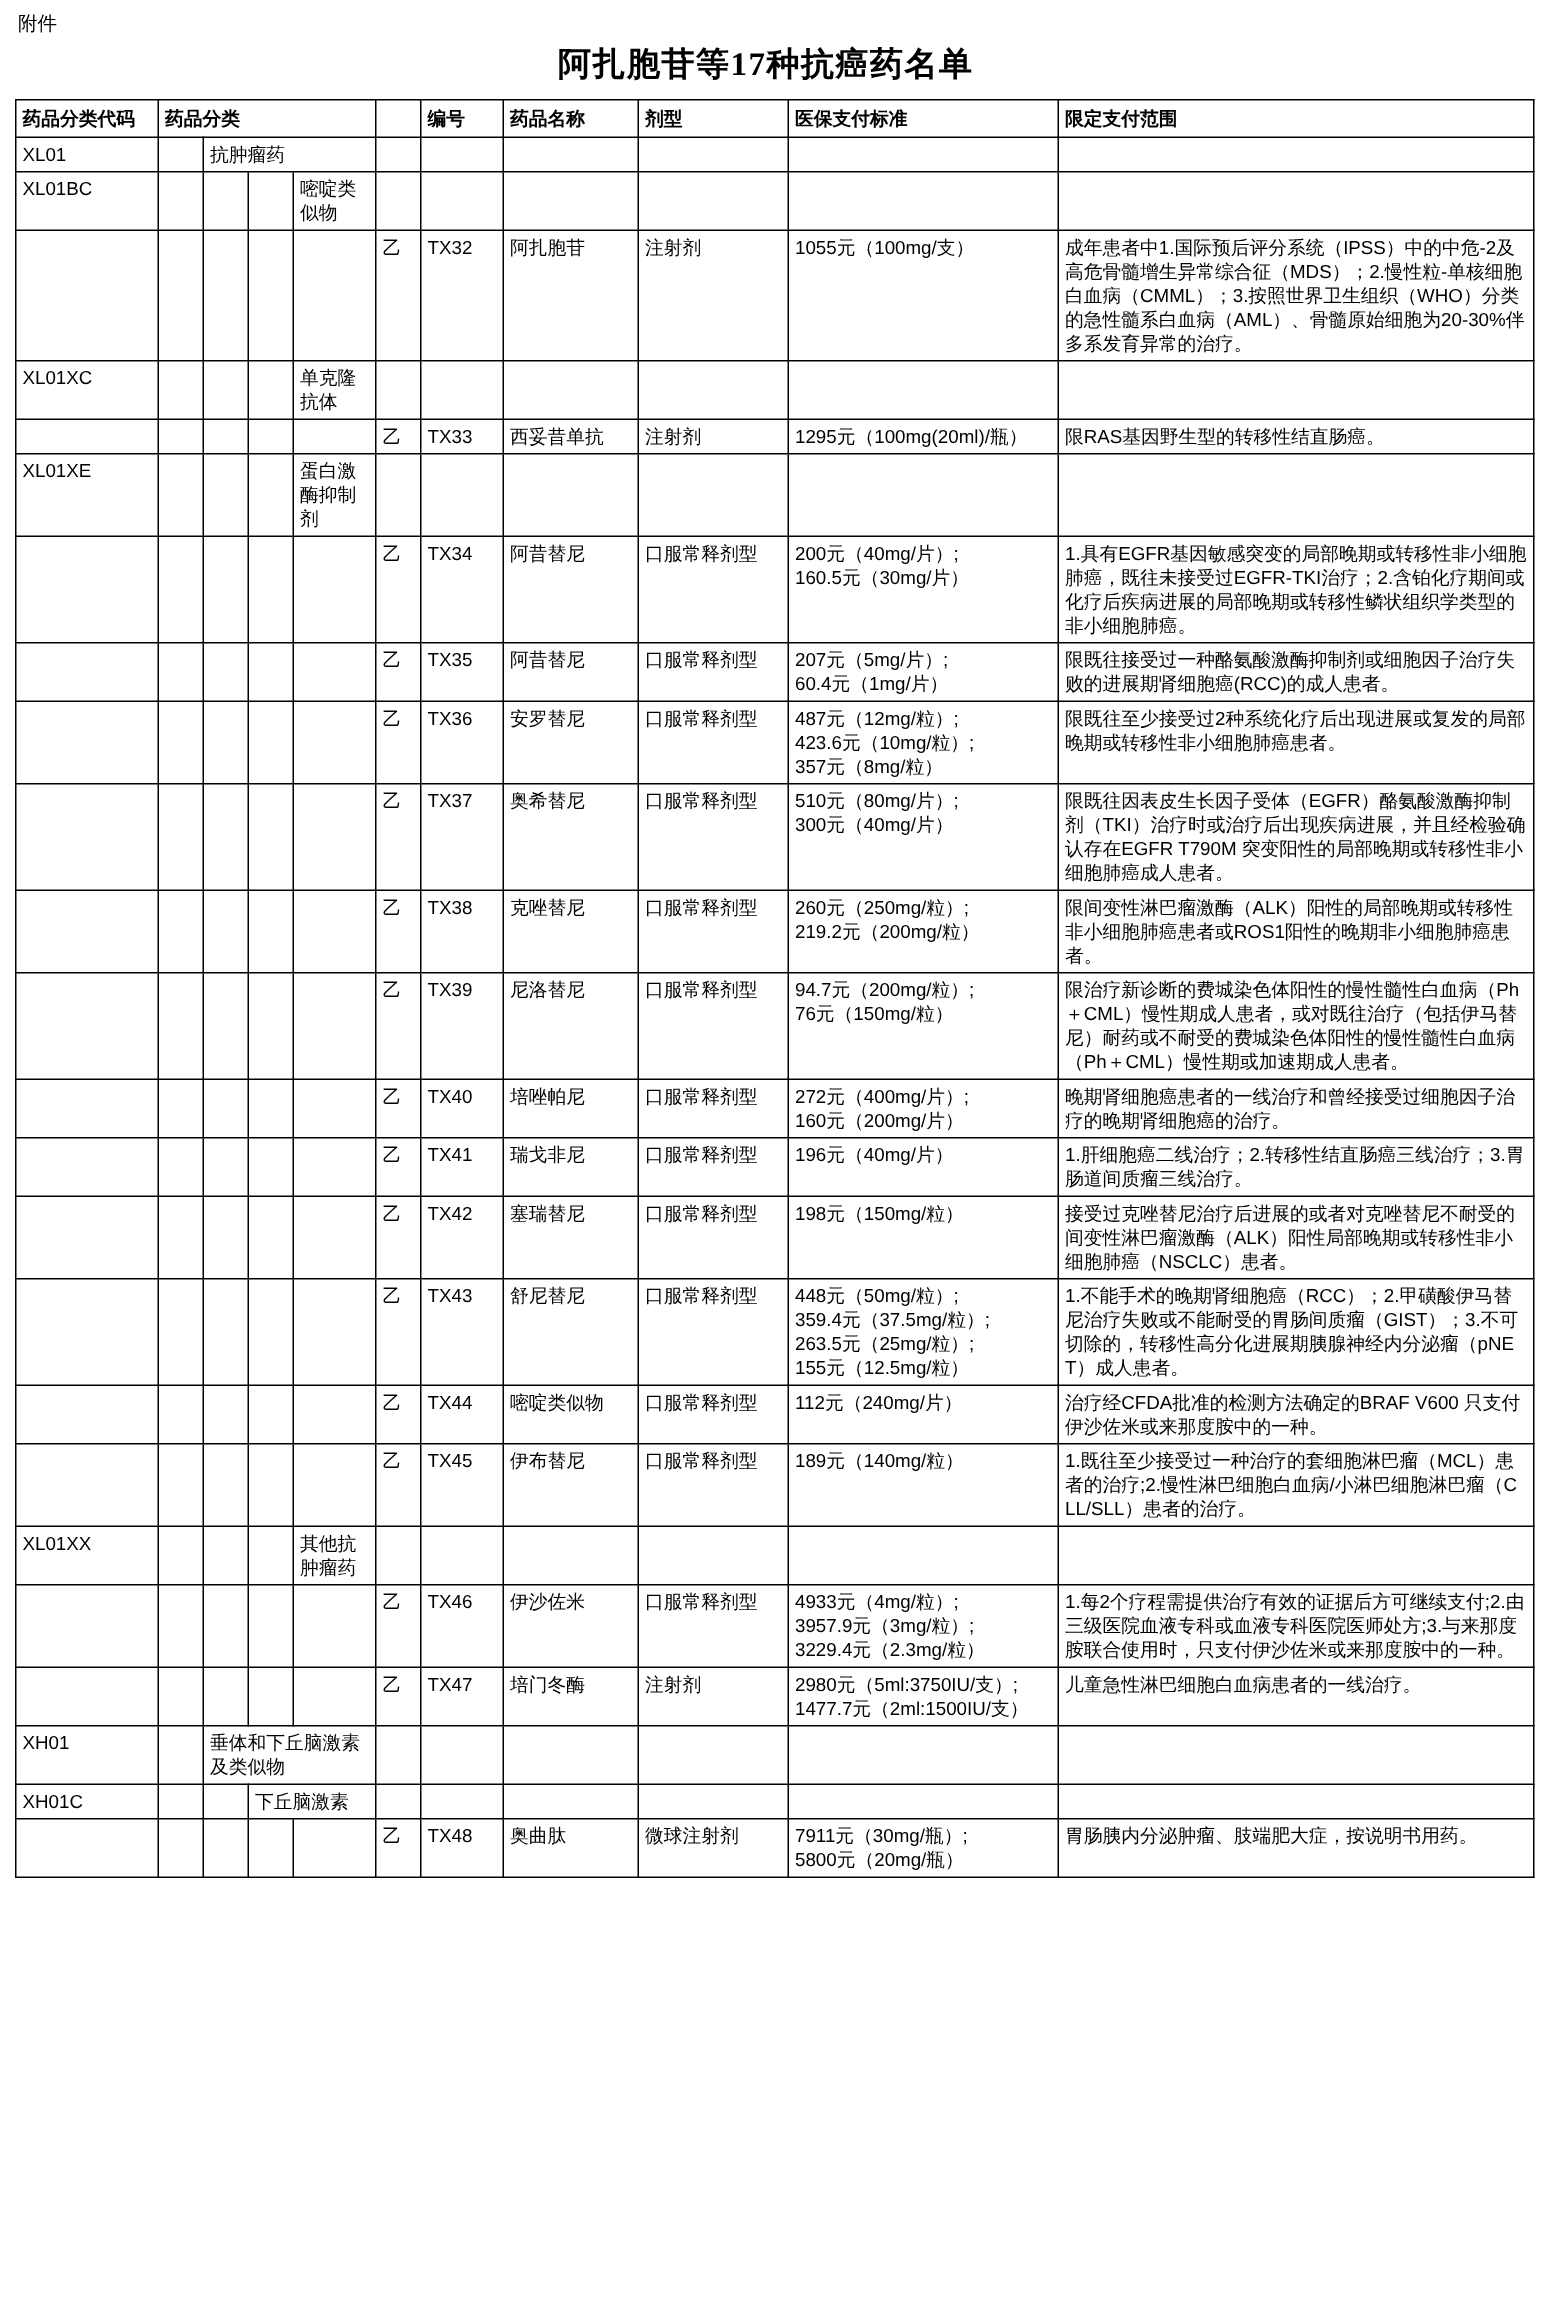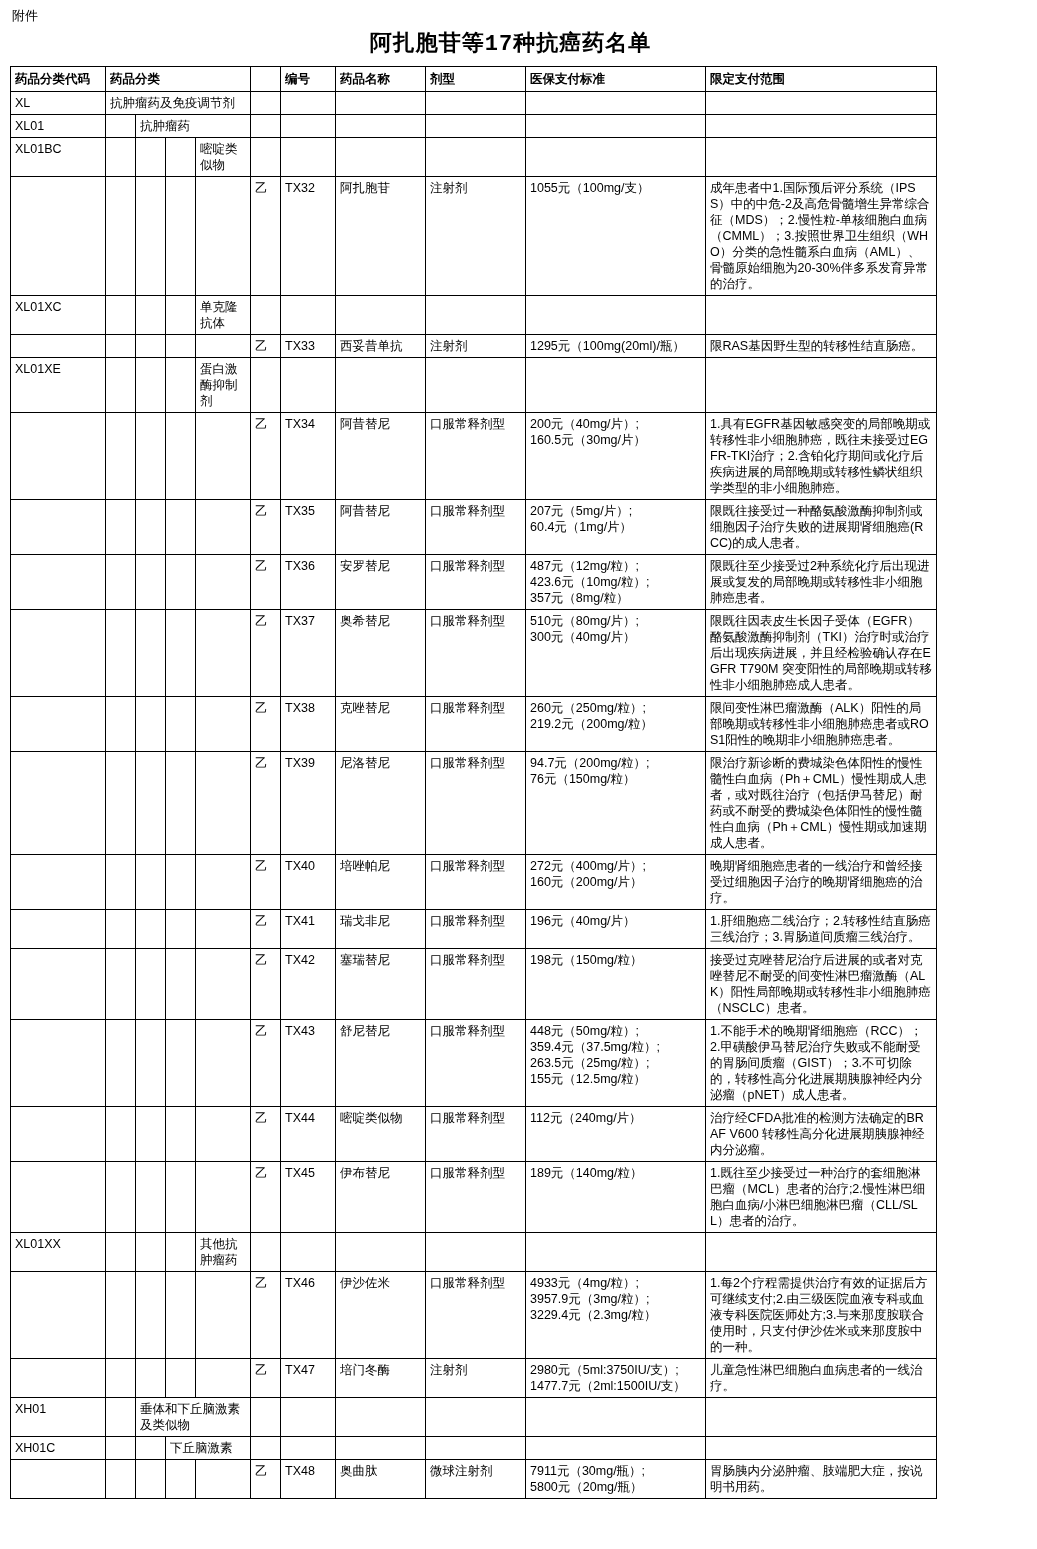--- a/index.html
+++ b/index.html
@@ -20,27 +20,27 @@
   }
   .attachment-label {
     font-size: 13px;
     line-height: 16px;
     margin: 2px 0 4px 2px;
   }
   .doc-title {
     text-align: center;
     font-size: 22px;
     font-weight: bold;
-    font-family: Liberation Mono, monospace;
+    font-family: Liberation Serif, serif;
     margin: 2px 0 8px 0;
     letter-spacing: 1px;
   }
   table.drug-table {
     border-collapse: collapse;
-    width: 927px;
+    width: 1013px;
     table-layout: fixed;
     font-size: 12.5px;
   }
   table.drug-table td, table.drug-table th {
     border: 1px solid #000000;
     padding: 3px 4px;
     vertical-align: top;
     text-align: left;
     font-weight: normal;
     line-height: 16px;
@@ -92,30 +92,20 @@
         <td></td>
         <td>编号</td>
         <td>药品名称</td>
         <td>剂型</td>
         <td>医保支付标准</td>
         <td>限定支付范围</td>
       </tr>
     </thead>
     <tbody id="table-body">
         <tr>
-          <td>XL</td>
-          <td colspan="4">抗肿瘤药及免疫调节剂</td>
-          <td></td>
-          <td></td>
-          <td></td>
-          <td></td>
-          <td></td>
-          <td></td>
-        </tr>
-        <tr>
           <td>XL01</td>
           <td></td>
           <td colspan="3">抗肿瘤药</td>
           <td></td>
           <td></td>
           <td></td>
           <td></td>
           <td></td>
           <td></td>
         </tr>
@@ -318,21 +308,21 @@
           <td></td>
           <td></td>
           <td></td>
           <td></td>
           <td></td>
           <td class="center">乙</td>
           <td>TX44</td>
           <td>嘧啶类似物</td>
           <td>口服常释剂型</td>
           <td>112元（240mg/片）</td>
-          <td>治疗经CFDA批准的检测方法确定的BRAF V600 转移性高分化进展期胰腺神经内分泌瘤。</td>
+          <td>治疗经CFDA批准的检测方法确定的BRAF V600 只支付伊沙佐米或来那度胺中的一种。</td>
         </tr>
         <tr>
           <td></td>
           <td></td>
           <td></td>
           <td></td>
           <td></td>
           <td class="center">乙</td>
           <td>TX45</td>
           <td>伊布替尼</td>

